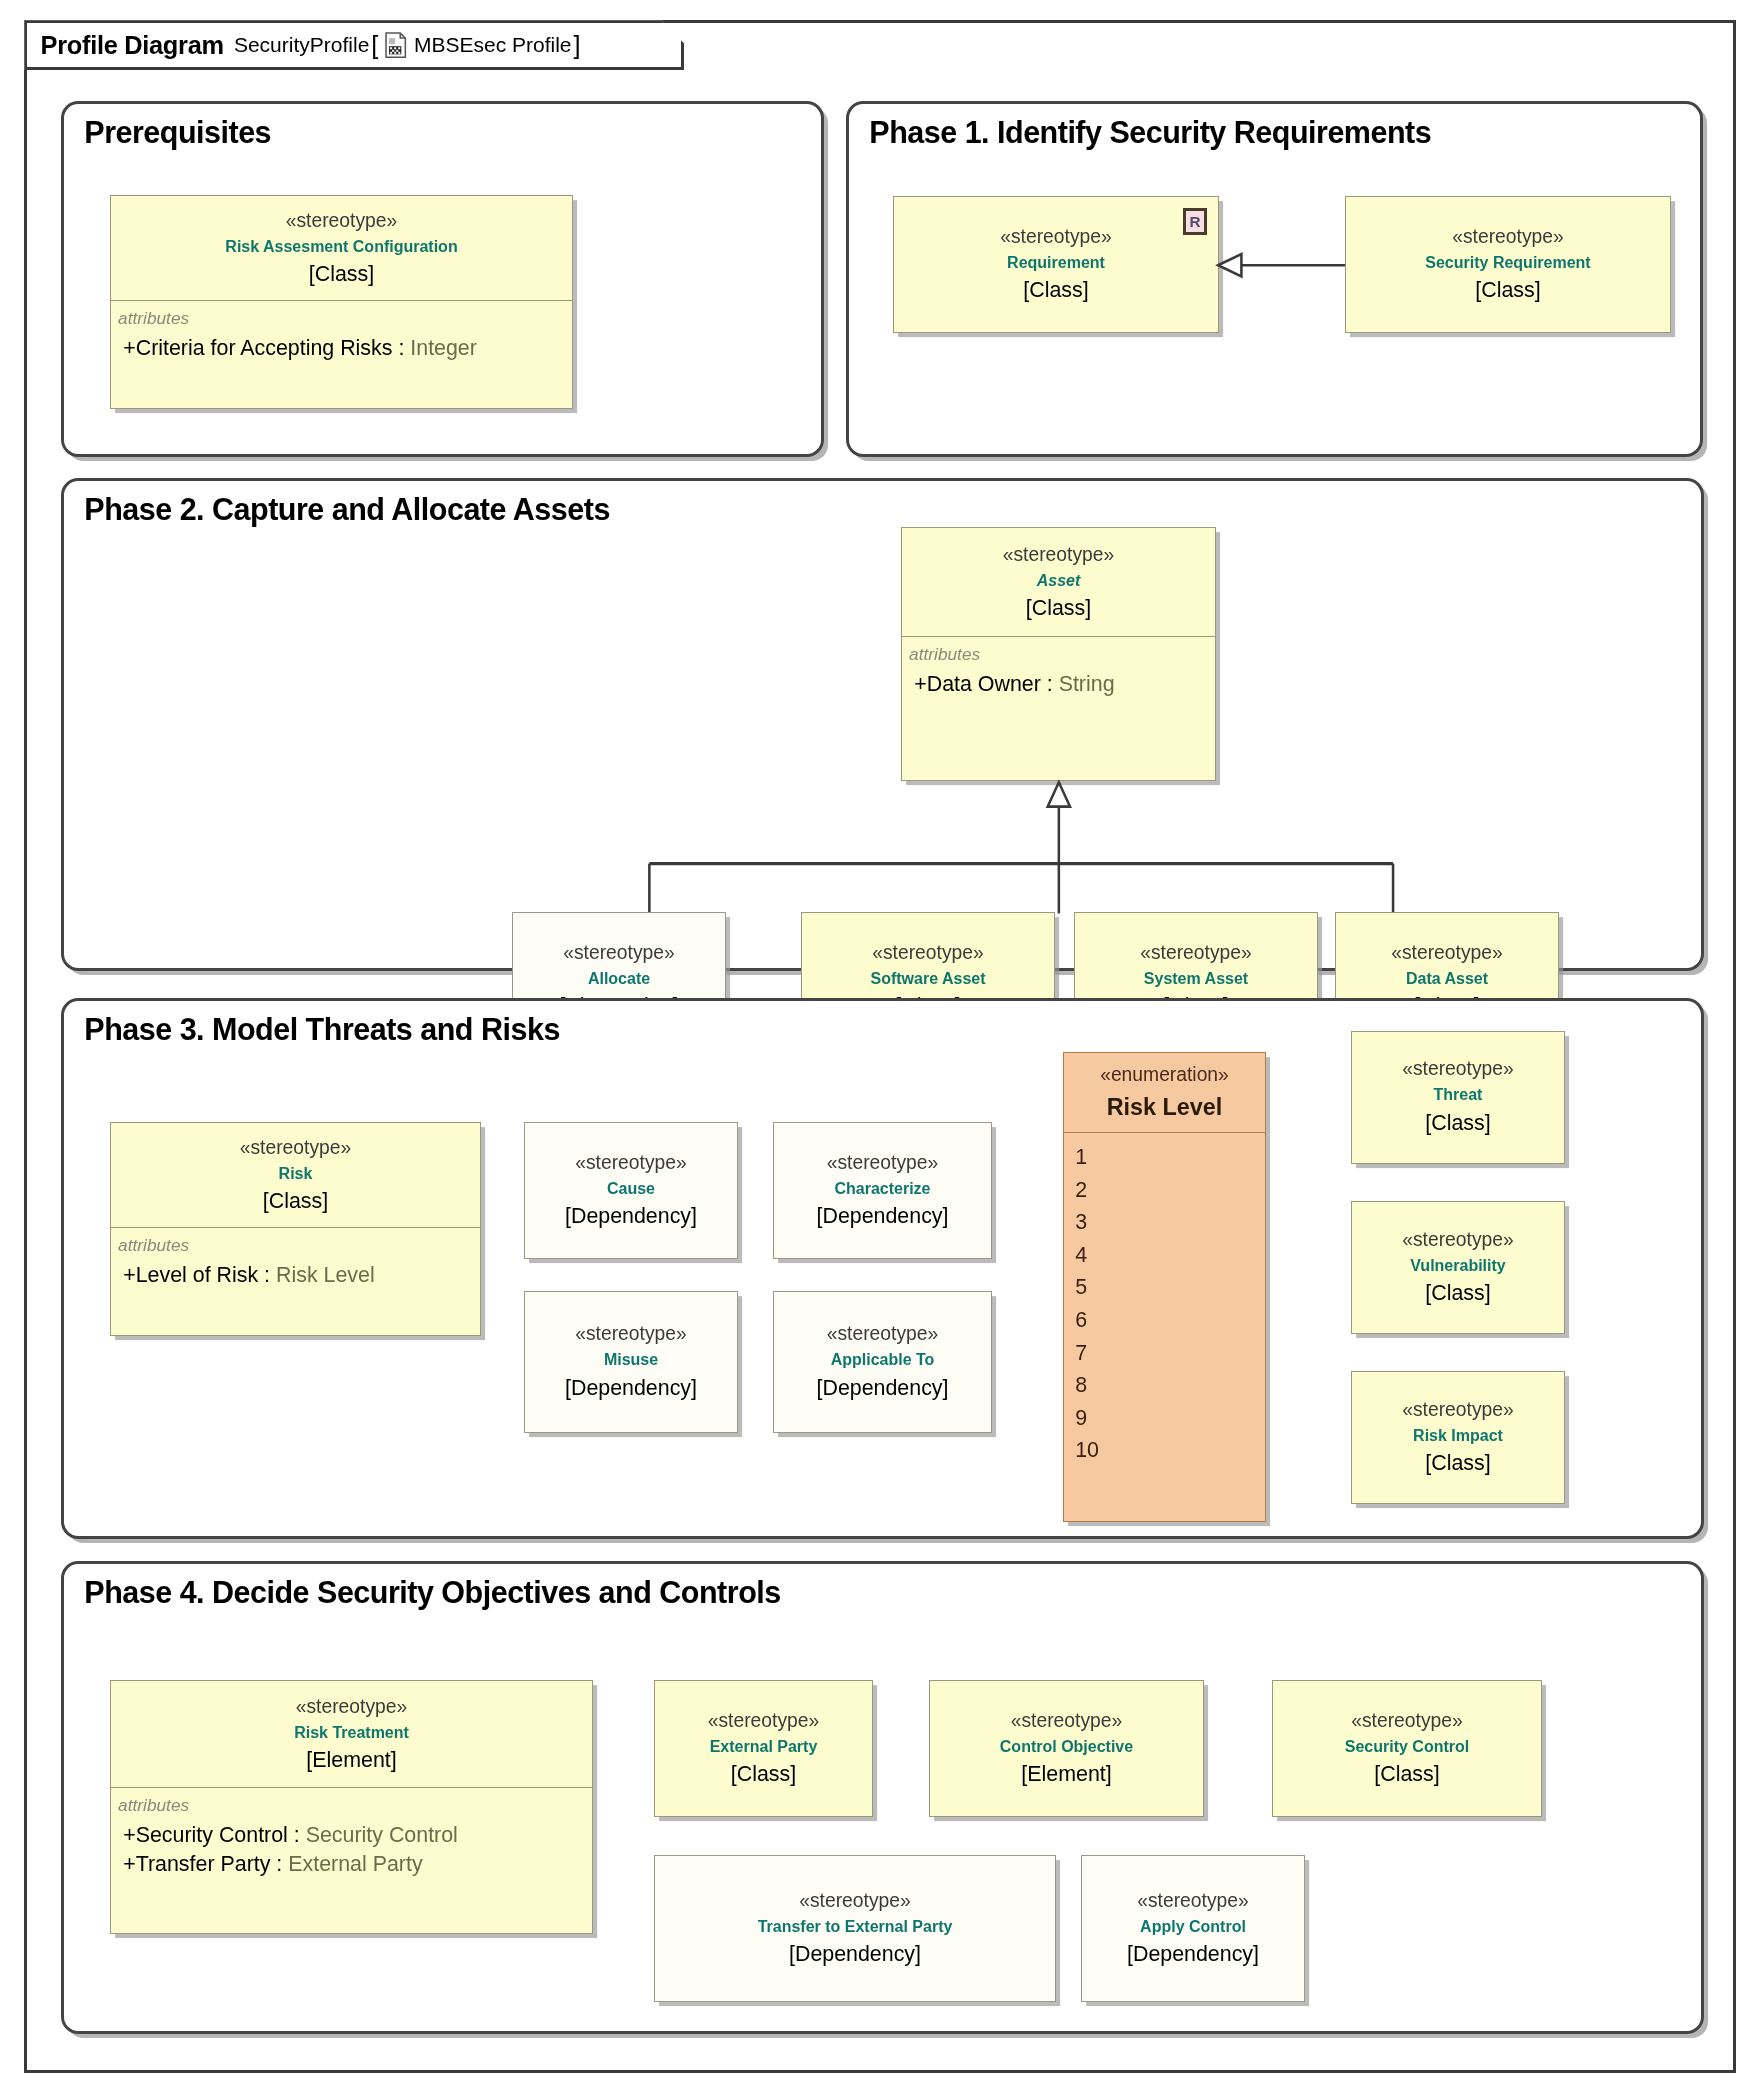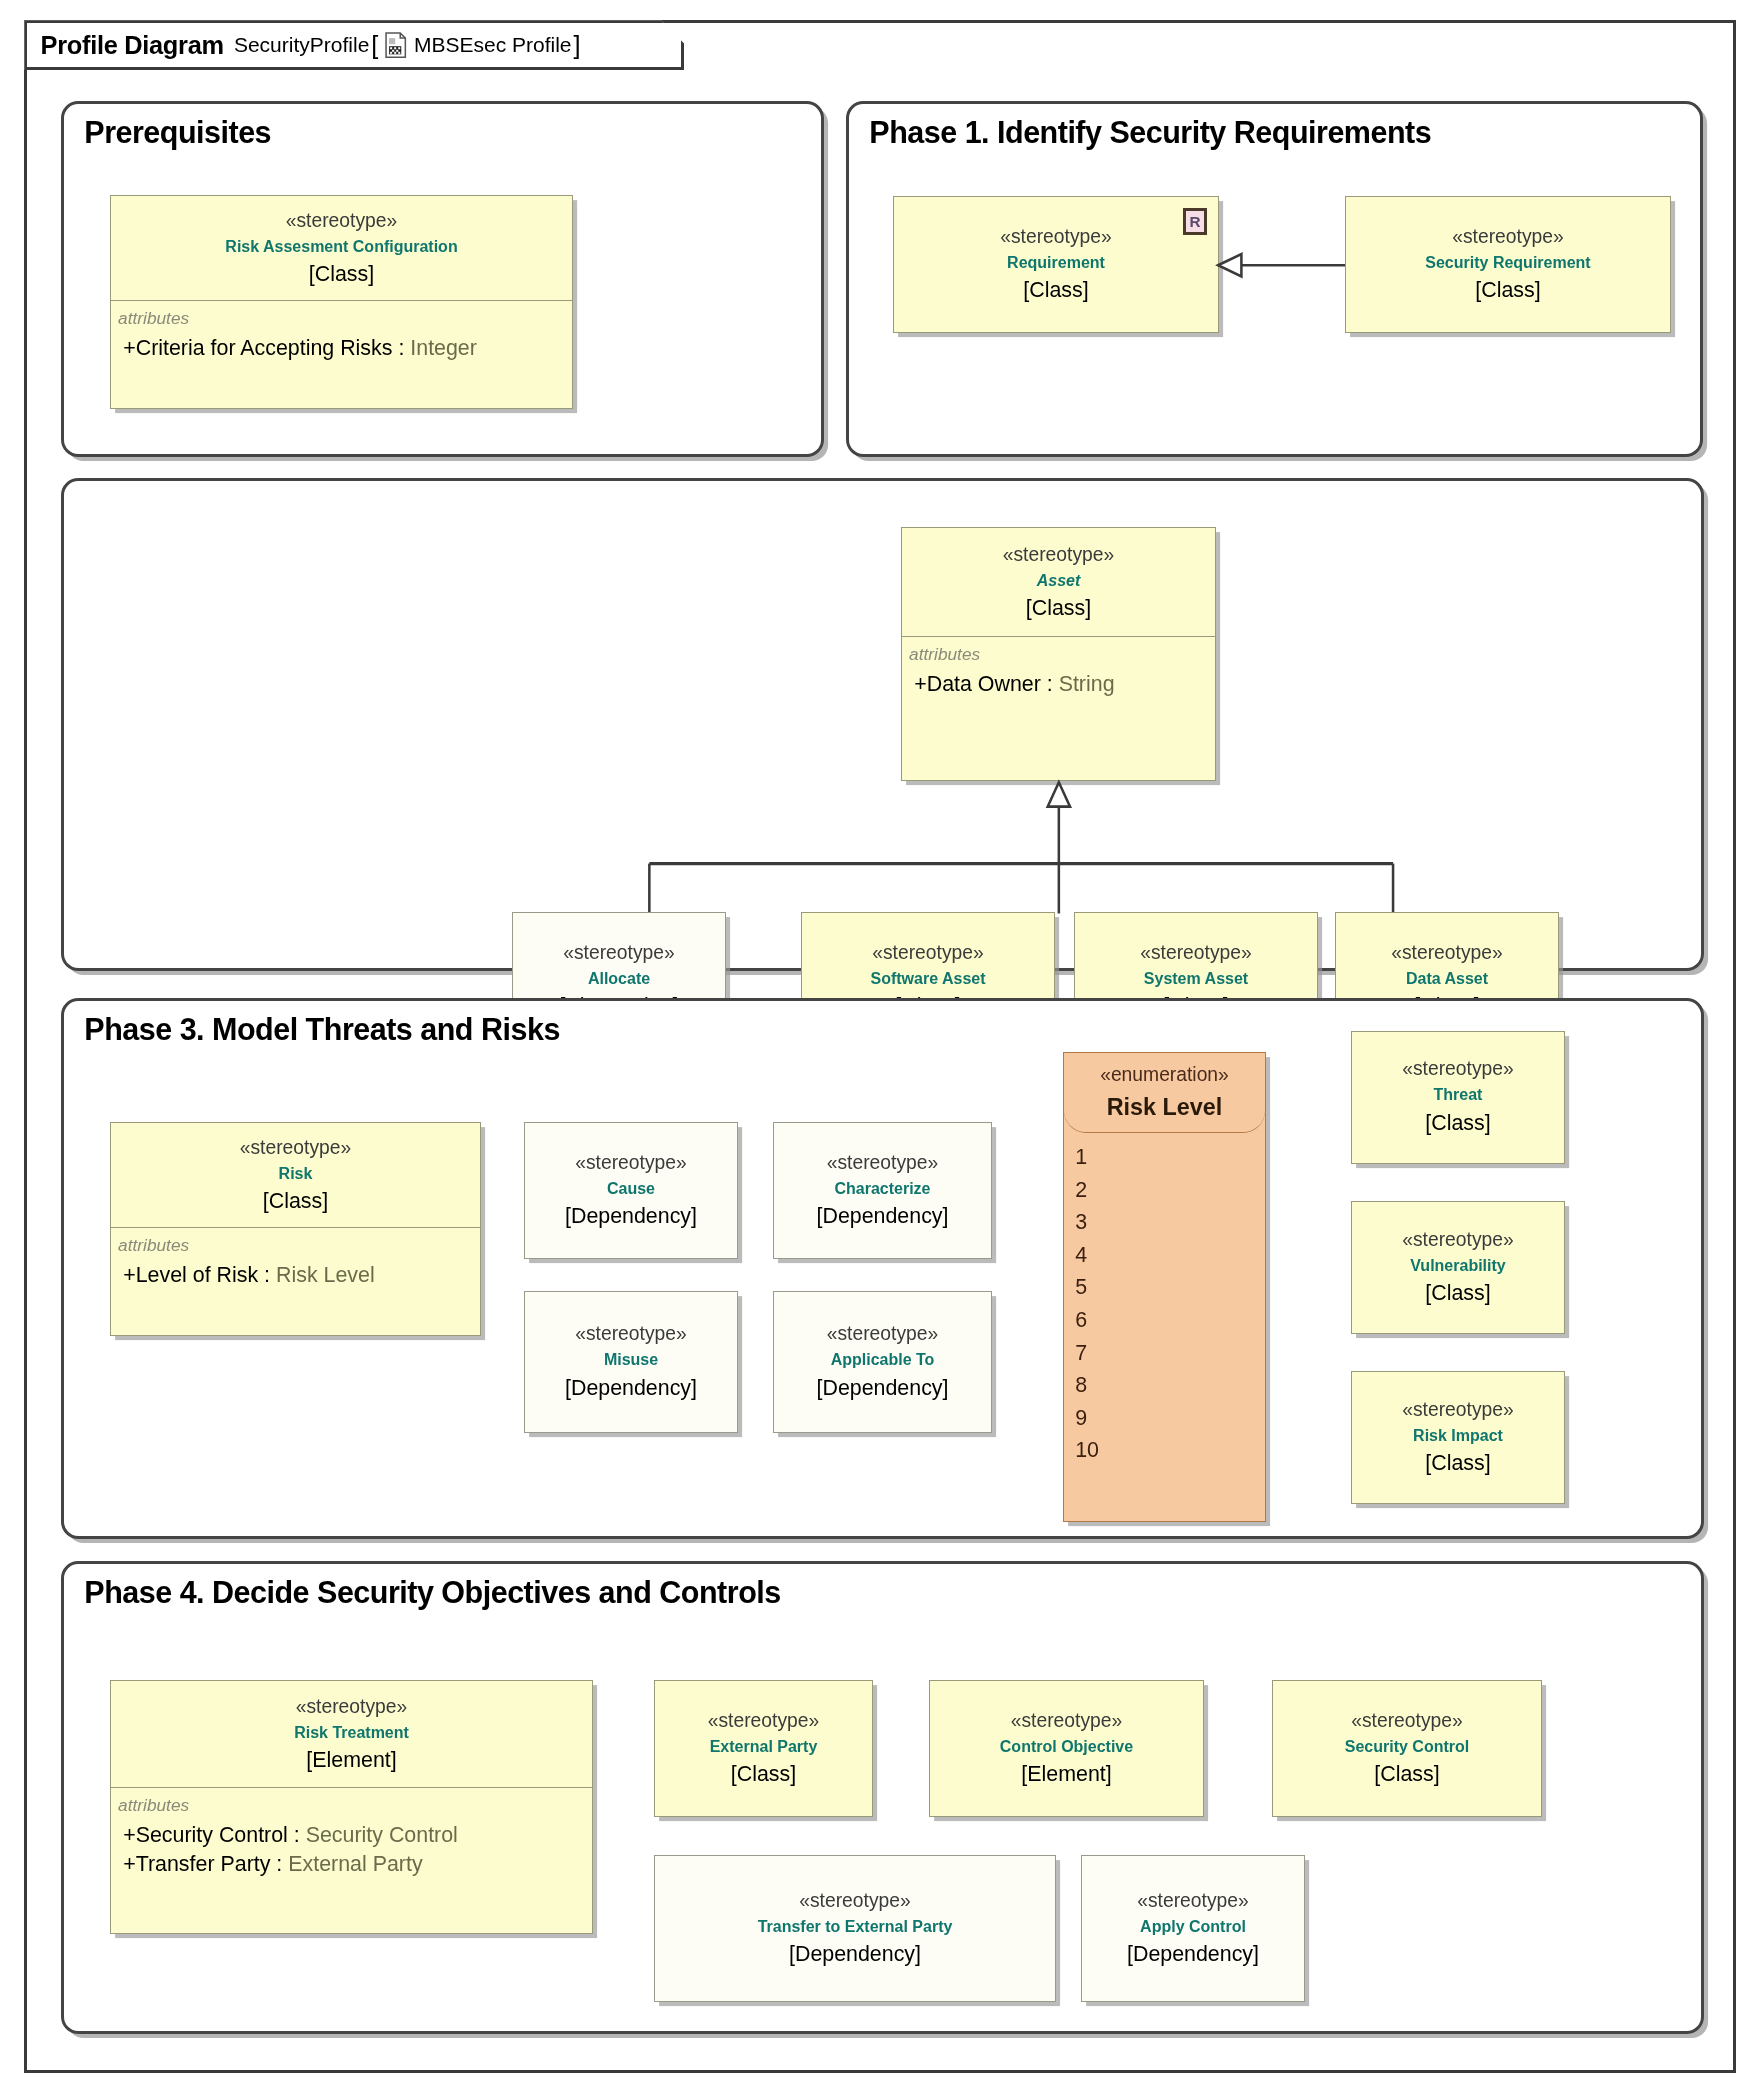--- a/index.html
+++ b/index.html
@@ -80,21 +80,21 @@
   }
 
   
   .enumbox{
     position:absolute;box-sizing:border-box;
     border:1.5px solid #b07a4a;background:#f7c9a0;
     box-shadow:4.6px 4.6px 0 -0.5px rgba(150,150,150,.65);
   }
   .enumbox .ehdr{
     display:flex;flex-direction:column;align-items:center;justify-content:center;
-    padding:8.1px 4.1px 7.1px;border-bottom:1.5px solid #b07a4a;border-radius:22px;
+    padding:8.1px 4.1px 7.1px;border-bottom:1.5px solid #b07a4a;
   }
   .enumbox .estereo{font-size:19.3px;color:#4a2a1a;line-height:1.5;}
   .enumbox .ename{font-size:23.4px;font-weight:bold;color:#2a1a0a;line-height:1.5;}
   .enumbox .elist{padding:8.1px 0 0 11.2px;display:flex;flex-direction:column;}
   .enumbox .eitem{font-size:21.4px;color:#3a2010;line-height:1.52;}
   svg.conn{position:absolute;overflow:visible;}
 </style>
 </head>
 <body>
 
@@ -169,20 +169,21 @@
     <div class="sbox" style="left:496px;top:92px;width:326px;height:137px;">
       <div class="hdr">
         <div class="stereo">«stereotype»</div>
         <div class="sname">Security Requirement</div>
         <div class="smeta">[Class]</div>
       </div>
     </div>
   </div>
 
   <div class="phase" style="left:61px;top:478px;width:1643px;height:493px;">
+    <div class="phase-title">Phase 2. Capture and Allocate Assets</div>
 
     <div class="sbox split" style="left:837px;top:46px;width:315px;height:254px;">
       <div class="hdr" style="padding:13.2px 5.1px 11.2px;">
         <div class="stereo">«stereotype»</div>
         <div class="sname abstract">Asset</div>
         <div class="smeta">[Class]</div>
       </div>
       <div class="divider"></div>
       <div class="attrs">
         <div class="attr-title">attributes</div>

